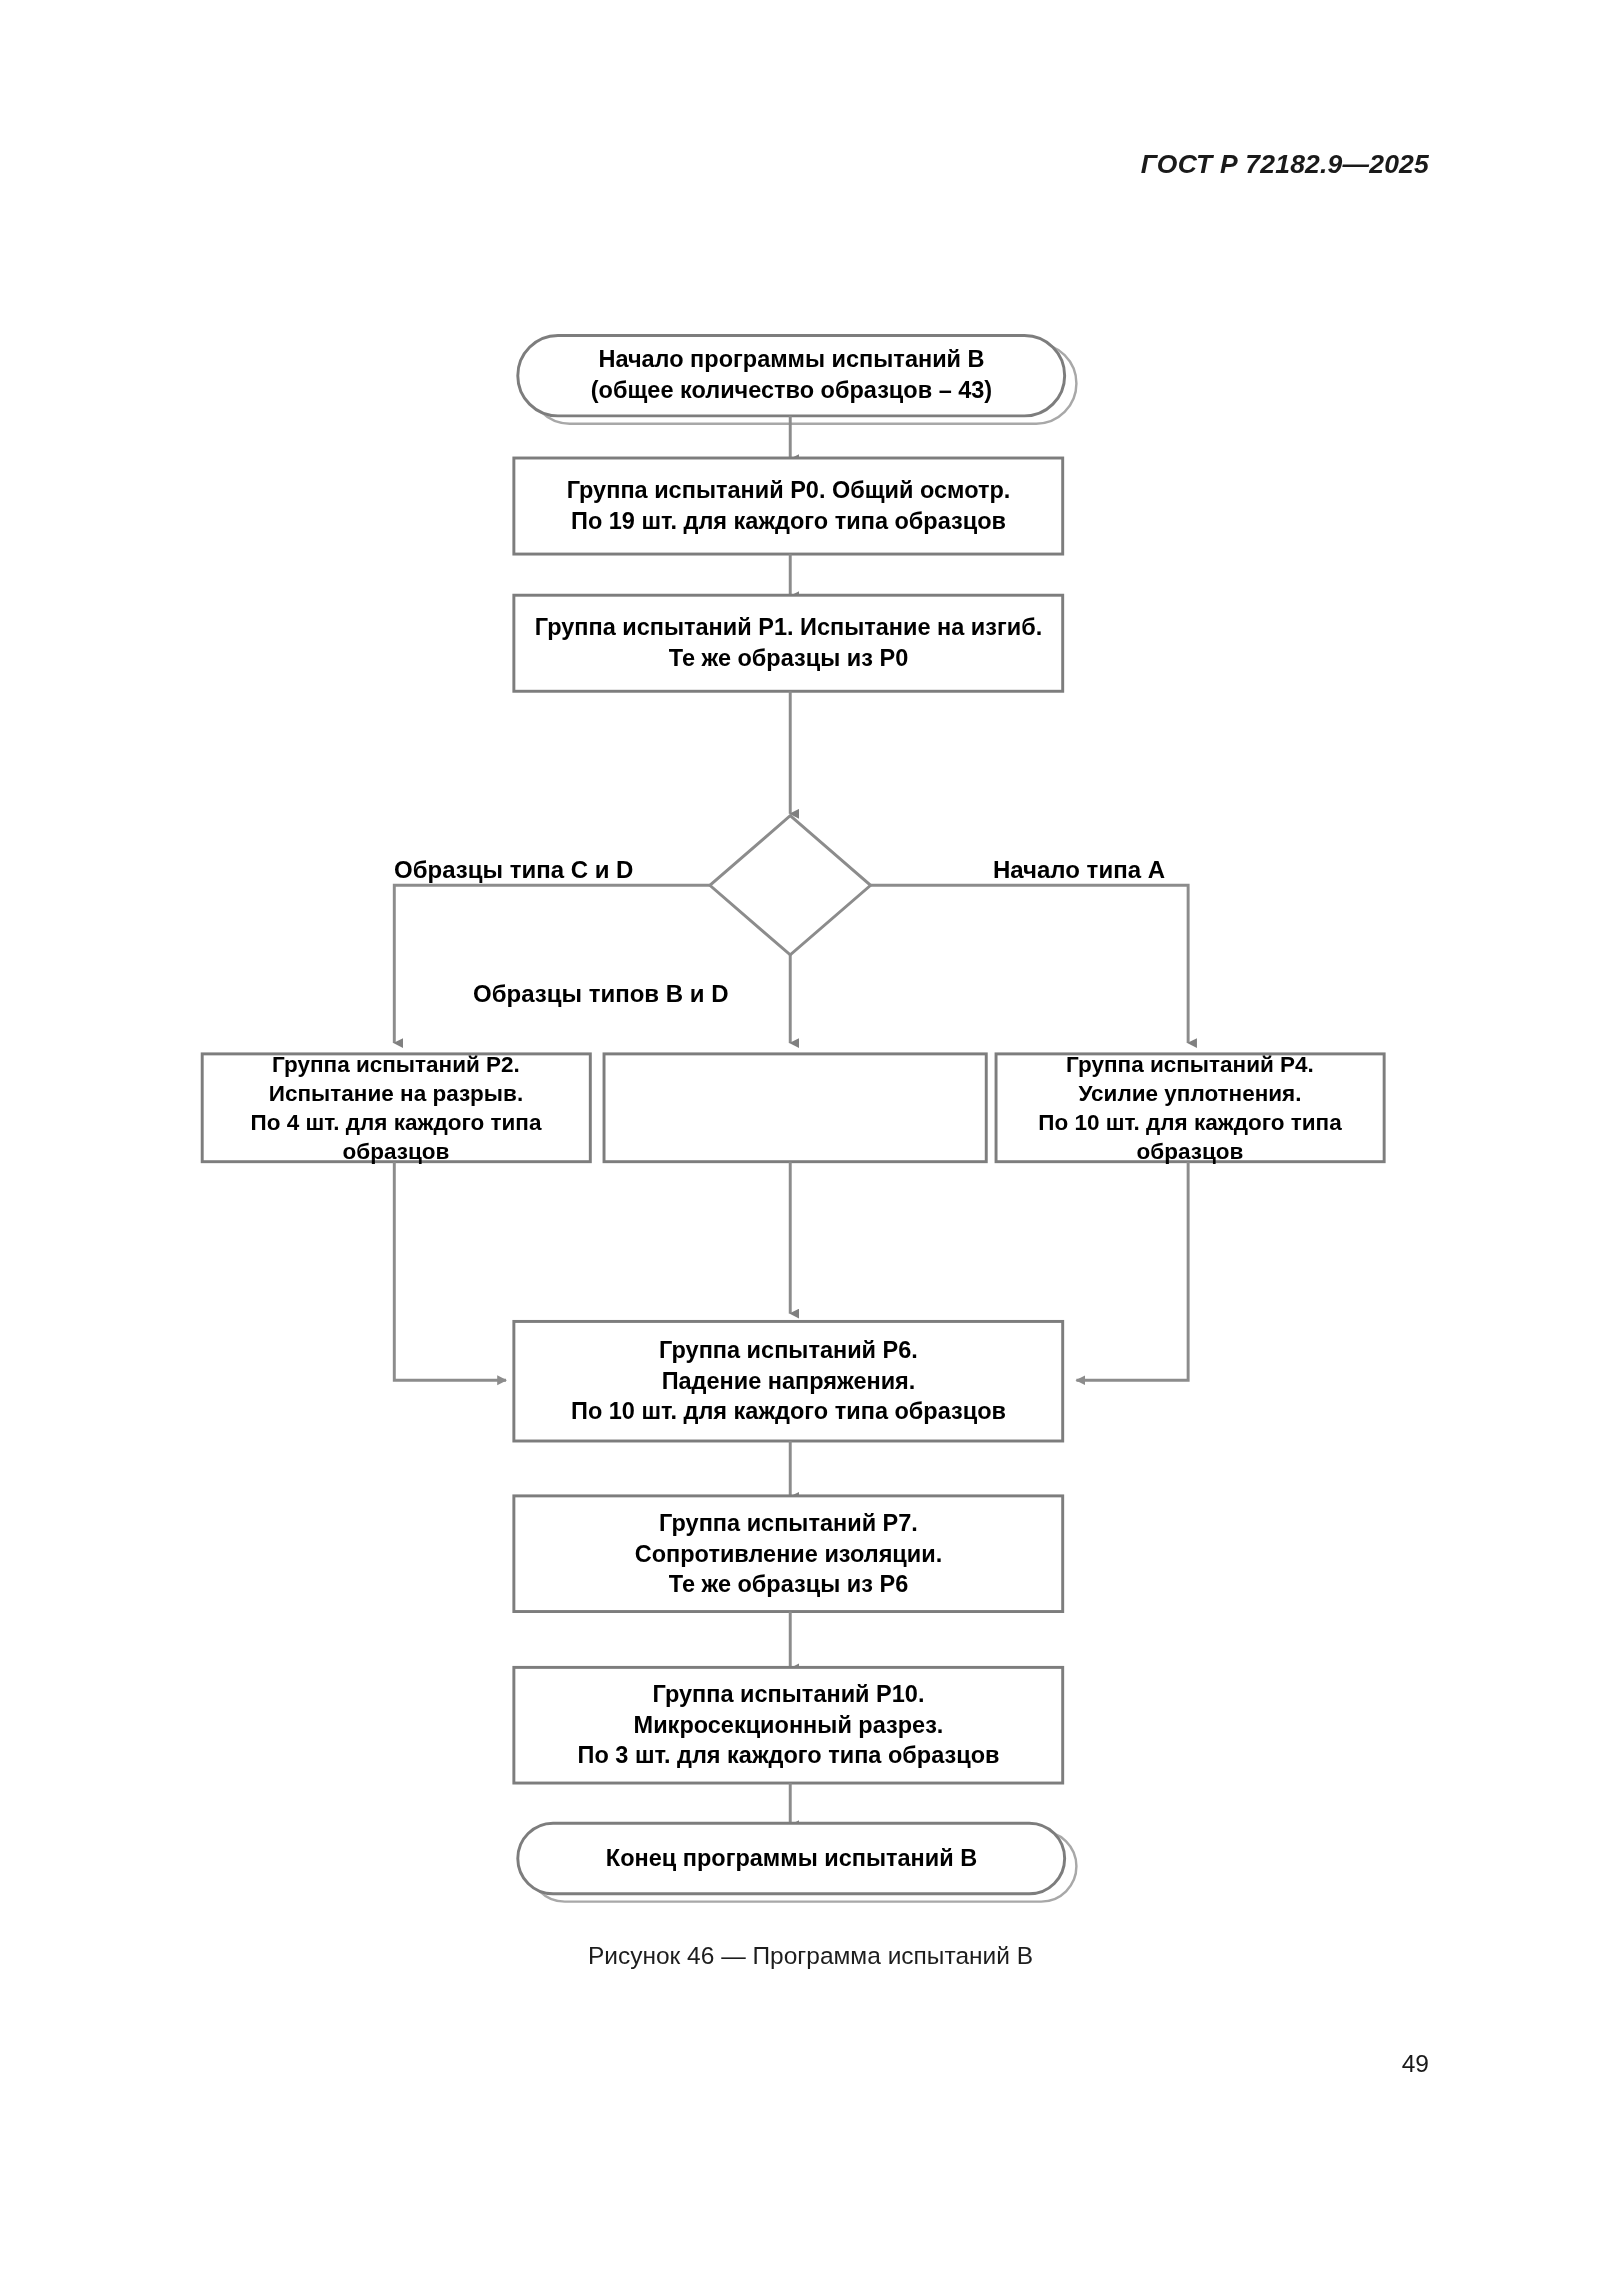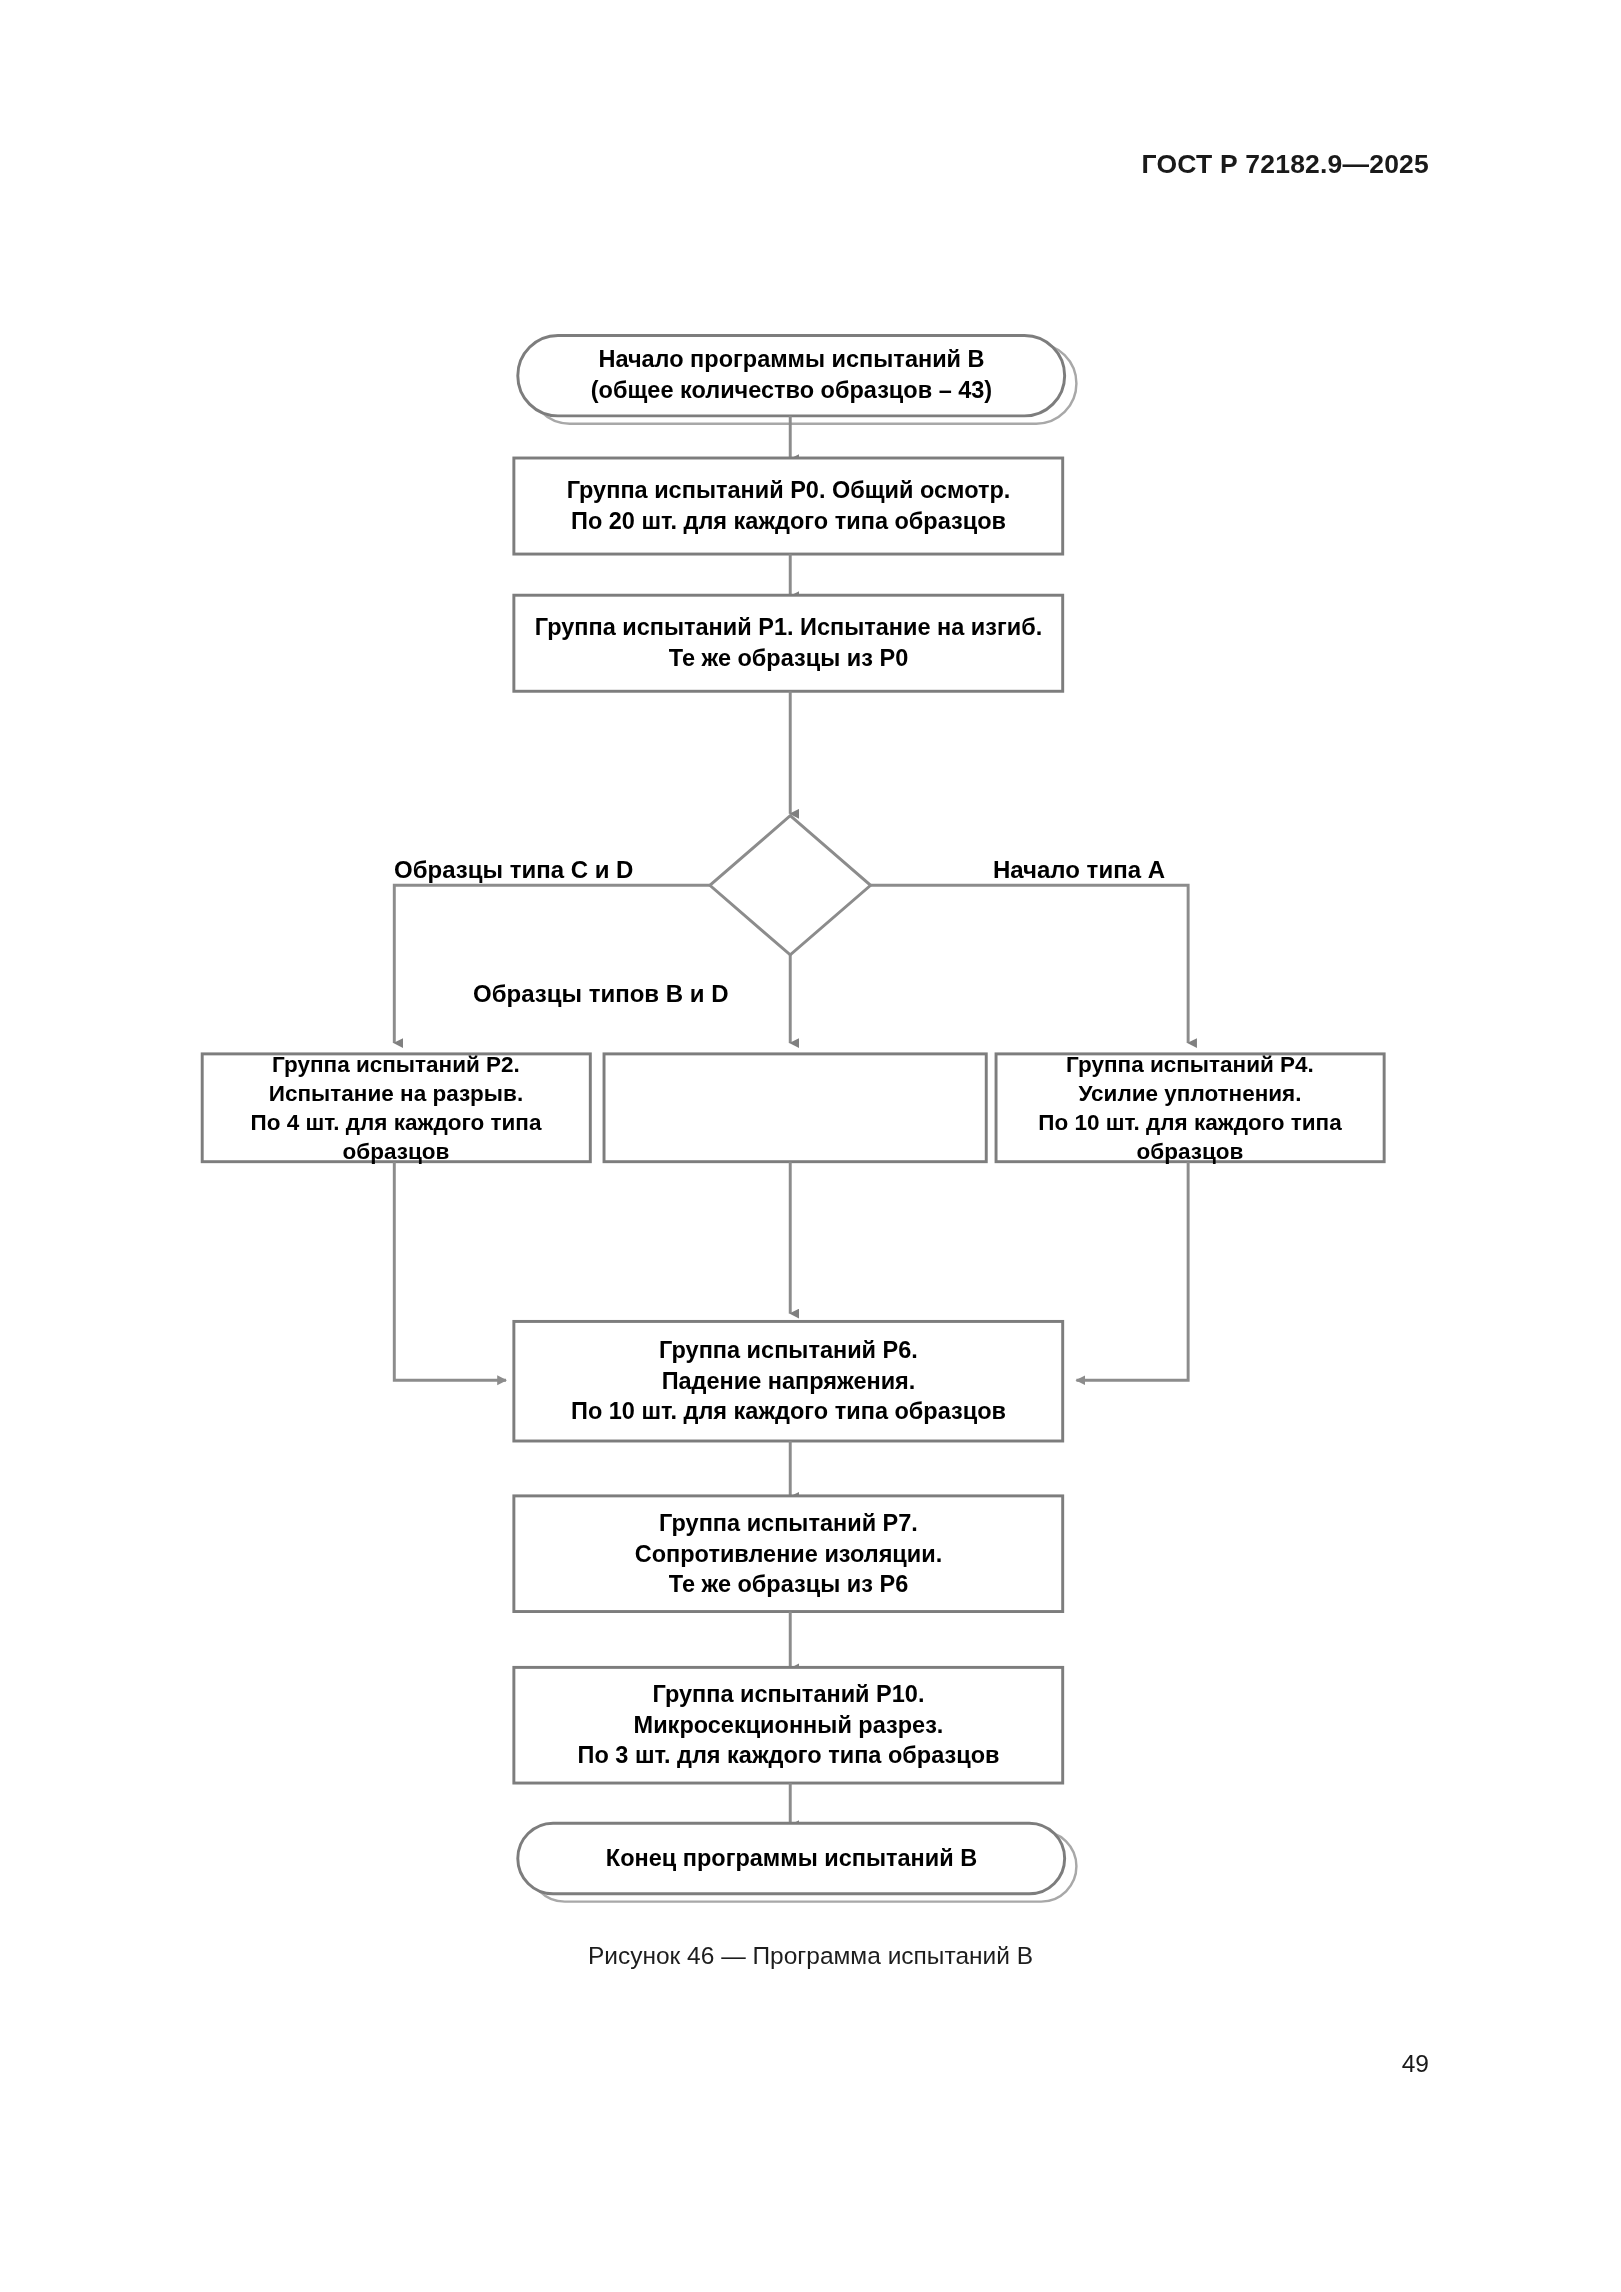--- a/index.html
+++ b/index.html
@@ -18,20 +18,21 @@
 
   
   .page-header {
     position: absolute;
     top: 149px;
     right: 192px;
     font-size: 26.5px;
     font-weight: bold;
     letter-spacing: 0.2px;
     white-space: nowrap;
+    font-style: italic;
   }
   .page-number {
     position: absolute;
     top: 2050px;
     right: 192px;
     font-size: 24.5px;
     font-weight: normal;
   }
   .figure-caption {
     position: absolute;
@@ -156,21 +157,21 @@
     <g>
       <rect x="524" y="1868" width="558" height="72" rx="36" ry="36" fill="none" stroke="#a8a8a8" stroke-width="2.5"></rect>
       <rect x="512" y="1860" width="558" height="72" rx="36" ry="36" fill="#ffffff" stroke="#7d7d7d" stroke-width="3"></rect>
     </g>
   </svg>
 
   <div class="node-text terminator" style="left:502px; top:335px; width:547px; height:80px;">Начало программы испытаний В
 (общее количество образцов – 43)</div>
 
   <div class="node-text process" style="left:498px; top:458px; width:549px; height:96px;">Группа испытаний Р0. Общий  осмотр.
-По 20 шт. для каждого типа  образцов</div>
+По 19 шт. для каждого типа  образцов</div>
 
   <div class="node-text process" style="left:498px; top:595px; width:549px; height:96px;">Группа испытаний Р1. Испытание  на изгиб.
 Те же образцы из Р0</div>
 
   <div class="node-text process-sm" style="left:186px; top:1054px; width:388px; height:108px;">Группа испытаний Р2.
 Испытание на разрыв.
 По 4 шт. для каждого  типа
 образцов</div>
 
 

